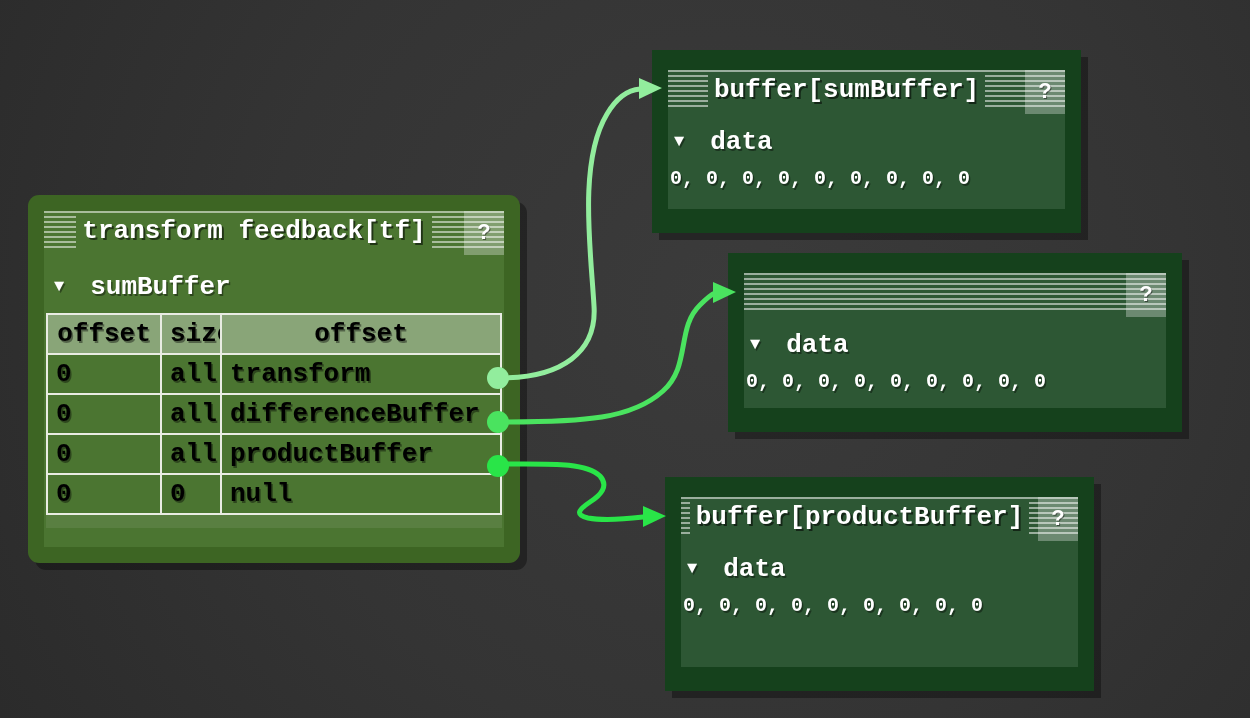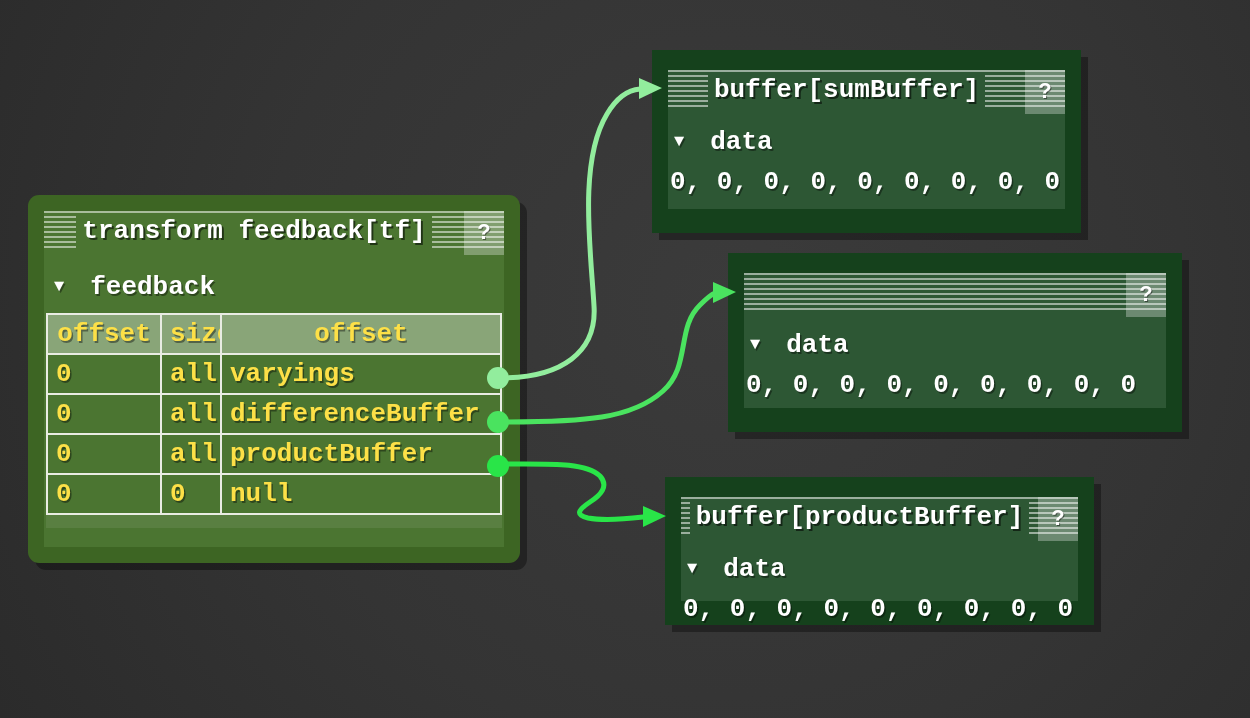--- a/index.html
+++ b/index.html
@@ -13,21 +13,21 @@
     background: radial-gradient(circle at 58% 42%, #3b3b3b 0%, #343434 55%, #2b2b2b 100%);
   }
   .panel {
     position:absolute;
     box-shadow:7px 7px 0 rgba(0,0,0,.35);
   }
   .panel-tf { left:28px; top:195px; width:492px; height:368px; background:#3d6523;border-radius:11px; }
   .panel-buf { background:#15411c; }
   .p-sum  { left:652px; top:50px;  width:429px; height:183px; }
   .p-diff { left:728px; top:253px; width:454px; height:179px; }
-  .p-prod { left:665px; top:477px; width:429px; height:148px; }
+  .p-prod { left:665px; top:477px; width:429px; height:214px; }
 
   .inner-tf {
     position:absolute; left:16px; top:16px; right:16px; bottom:16px;
     background:#4b7531;
   }
   .inner-buf {
     position:absolute; left:16px; top:20px; right:16px; bottom:24px;
     background:#2d5734;
   }
 
@@ -61,32 +61,32 @@
     color:#fff; font-size:26px; font-weight:bold;
     text-shadow:1.5px 1.5px 0 rgba(0,0,0,.4);
     cursor:pointer;
   }
   .expander .tri { font-size:17px; margin-right:26px; line-height:26px; }
   .exp-tf  { margin:21px 0 11px 10px; }
   .exp-buf { margin:17px 0 0 6px; }
 
   .values {
     margin:10px 0 0 2px;
-    color:#fff; font-size:26px; font-weight:bold; white-space:nowrap;
+    color:#fff; font-size:20px; font-weight:bold; white-space:nowrap;
     text-shadow:1.5px 1.5px 0 rgba(0,0,0,.4);
   }
 
   table.vtable {
     margin-left:2px; margin-right:2px;
     width:456px;
     border-collapse:collapse; table-layout:fixed;
   }
   .vtable th, .vtable td {
     border:2px solid #e9ece3;
-    font-size:26px; font-weight:bold; color:#fde047;
+    font-size:26px; font-weight:bold; color:#000000;
     line-height:28px; padding:5px 8px;
     text-shadow:1.5px 1.5px 0 rgba(0,0,0,.4);
     overflow:hidden; white-space:nowrap;
   }
   .vtable th { background:rgba(255,255,255,.35); text-align:center; }
   .vtable td { text-align:left; }
   .col-offset { width:114px; }
   .col-size   { width:60px; }
   .after-strip { height:13px; background:rgba(255,255,255,.08); margin:0 2px; }
 
@@ -99,35 +99,35 @@
 <div class="stage">
 
   <div class="panel panel-tf">
     <div class="inner-tf">
       <div class="titlebar">
         <span class="title-text bg-tf">transform feedback[tf]</span>
         <span class="help">?</span>
       </div>
       <div class="expander exp-tf">
         <span class="tri">▼</span>
-        <span>feedback</span>
+        <span>sumBuffer</span>
       </div>
       <table class="vtable">
         <thead>
           <tr>
             <th class="col-offset">offset</th>
             <th class="col-size">size</th>
             <th>offset</th>
           </tr>
         </thead>
         <tbody>
           <tr>
             <td>0</td>
             <td>all</td>
-            <td>varyings</td>
+            <td>transform</td>
           </tr>
           <tr>
             <td>0</td>
             <td>all</td>
             <td>differenceBuffer</td>
           </tr>
           <tr>
             <td>0</td>
             <td>all</td>
             <td>productBuffer</td>

